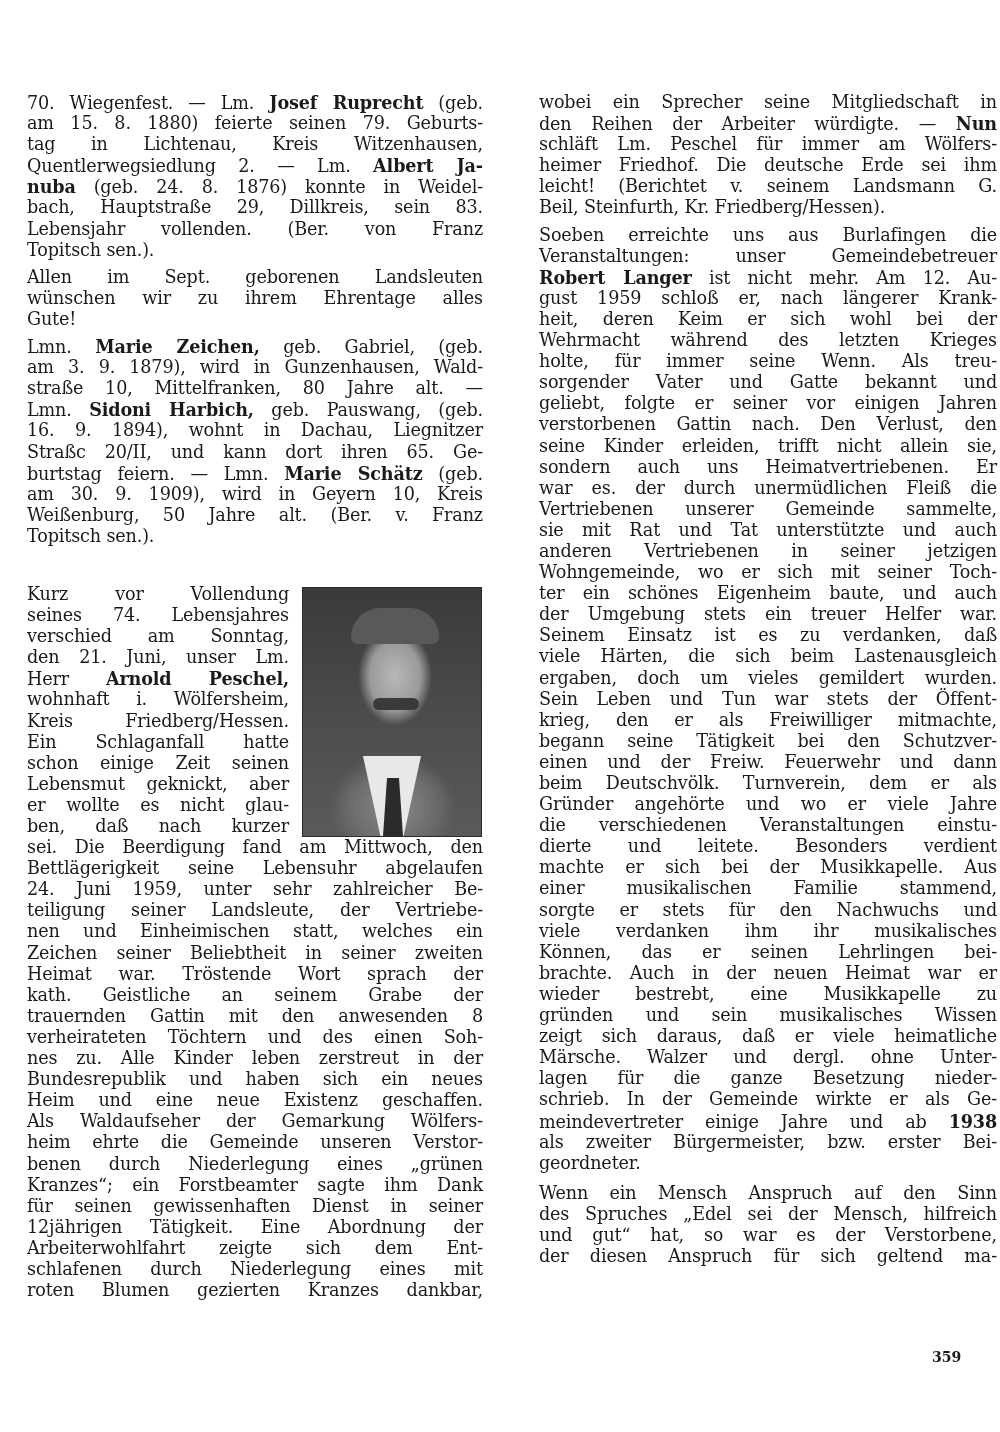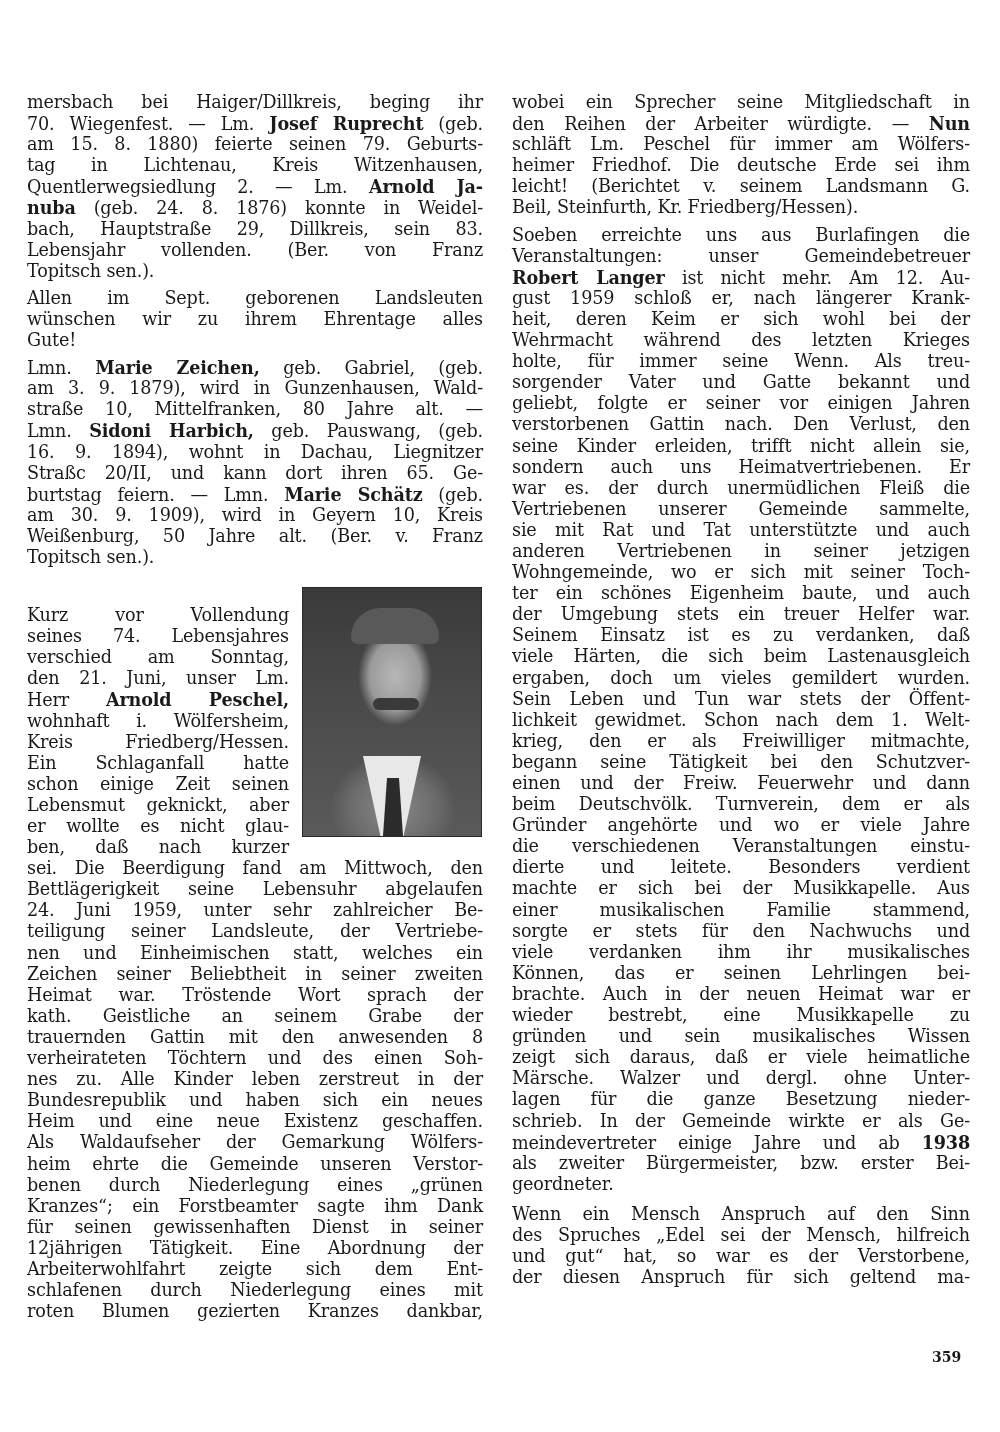--- a/index.html
+++ b/index.html
@@ -7,21 +7,21 @@
     width: 1000px; height: 1432px; position: relative; overflow: hidden;
     font-family: "DejaVu Serif", "Liberation Serif", serif;
     color: #1a1a1a;
   }
   .col {
     position: absolute; top: 92px;
     font-size: 17.6px; line-height: 21.1px;
     letter-spacing: -0.15px;
   }
   .col-left { left: 27px; width: 456px; }
-  .col-right { left: 512px; width: 458px; }
+  .col-right { left: 539px; width: 458px; }
   .line {
     display: block; white-space: nowrap; text-align: justify;
     text-align-last: justify; height: 21.1px;
   }
   .line.last { text-align-last: left; }
   .gap { height: 6px; }
   .gap-lg { height: 9px; }
   b { font-weight: bold; }
   .wrap-area { position: relative; margin-top: 28px; }
   .narrow .line { width: 262px; }
@@ -54,25 +54,24 @@
     position: absolute; left: 932px; top: 1349px;
     font-size: 14px; font-weight: bold;
     font-family: "DejaVu Serif", "Liberation Serif", serif;
   }
 </style>
 </head>
 <body>
 
 <div class="col col-left">
   <div>
-      <span class="line"><span>mersbach bei Haiger/Dillkreis, beging ihr</span></span>
       <span class="line"><span>70. Wiegenfest. — Lm. </span><b>Josef Ruprecht</b><span> (geb.</span></span>
       <span class="line"><span>am 15. 8. 1880) feierte seinen 79. Geburts-</span></span>
       <span class="line"><span>tag in Lichtenau, Kreis Witzenhausen,</span></span>
-      <span class="line"><span>Quentlerwegsiedlung 2. — Lm. </span><b>Arnold Ja-</b></span>
+      <span class="line"><span>Quentlerwegsiedlung 2. — Lm. </span><b>Albert Ja-</b></span>
       <span class="line"><b>nuba</b><span> (geb. 24. 8. 1876) konnte in Weidel-</span></span>
       <span class="line"><span>bach, Hauptstraße 29, Dillkreis, sein 83.</span></span>
       <span class="line"><span>Lebensjahr vollenden. (Ber. von Franz</span></span>
       <span class="line last"><span>Topitsch sen.).</span></span>
     </div>
   <div class="gap"></div>
   <div>
       <span class="line"><span>Allen im Sept. geborenen Landsleuten</span></span>
       <span class="line"><span>wünschen wir zu ihrem Ehrentage alles</span></span>
       <span class="line last"><span>Gute!</span></span>
@@ -165,21 +164,20 @@
       <span class="line"><span>Vertriebenen unserer Gemeinde sammelte,</span></span>
       <span class="line"><span>sie mit Rat und Tat unterstützte und auch</span></span>
       <span class="line"><span>anderen Vertriebenen in seiner jetzigen</span></span>
       <span class="line"><span>Wohngemeinde, wo er sich mit seiner Toch-</span></span>
       <span class="line"><span>ter ein schönes Eigenheim baute, und auch</span></span>
       <span class="line"><span>der Umgebung stets ein treuer Helfer war.</span></span>
       <span class="line"><span>Seinem Einsatz ist es zu verdanken, daß</span></span>
       <span class="line"><span>viele Härten, die sich beim Lastenausgleich</span></span>
       <span class="line"><span>ergaben, doch um vieles gemildert wurden.</span></span>
       <span class="line"><span>Sein Leben und Tun war stets der Öffent-</span></span>
-      <span class="line"><span>lichkeit gewidmet. Schon nach dem 1. Welt-</span></span>
       <span class="line"><span>krieg, den er als Freiwilliger mitmachte,</span></span>
       <span class="line"><span>begann seine Tätigkeit bei den Schutzver-</span></span>
       <span class="line"><span>einen und der Freiw. Feuerwehr und dann</span></span>
       <span class="line"><span>beim Deutschvölk. Turnverein, dem er als</span></span>
       <span class="line"><span>Gründer angehörte und wo er viele Jahre</span></span>
       <span class="line"><span>die verschiedenen Veranstaltungen einstu-</span></span>
       <span class="line"><span>dierte und leitete. Besonders verdient</span></span>
       <span class="line"><span>machte er sich bei der Musikkapelle. Aus</span></span>
       <span class="line"><span>einer musikalischen Familie stammend,</span></span>
       <span class="line"><span>sorgte er stets für den Nachwuchs und</span></span>

